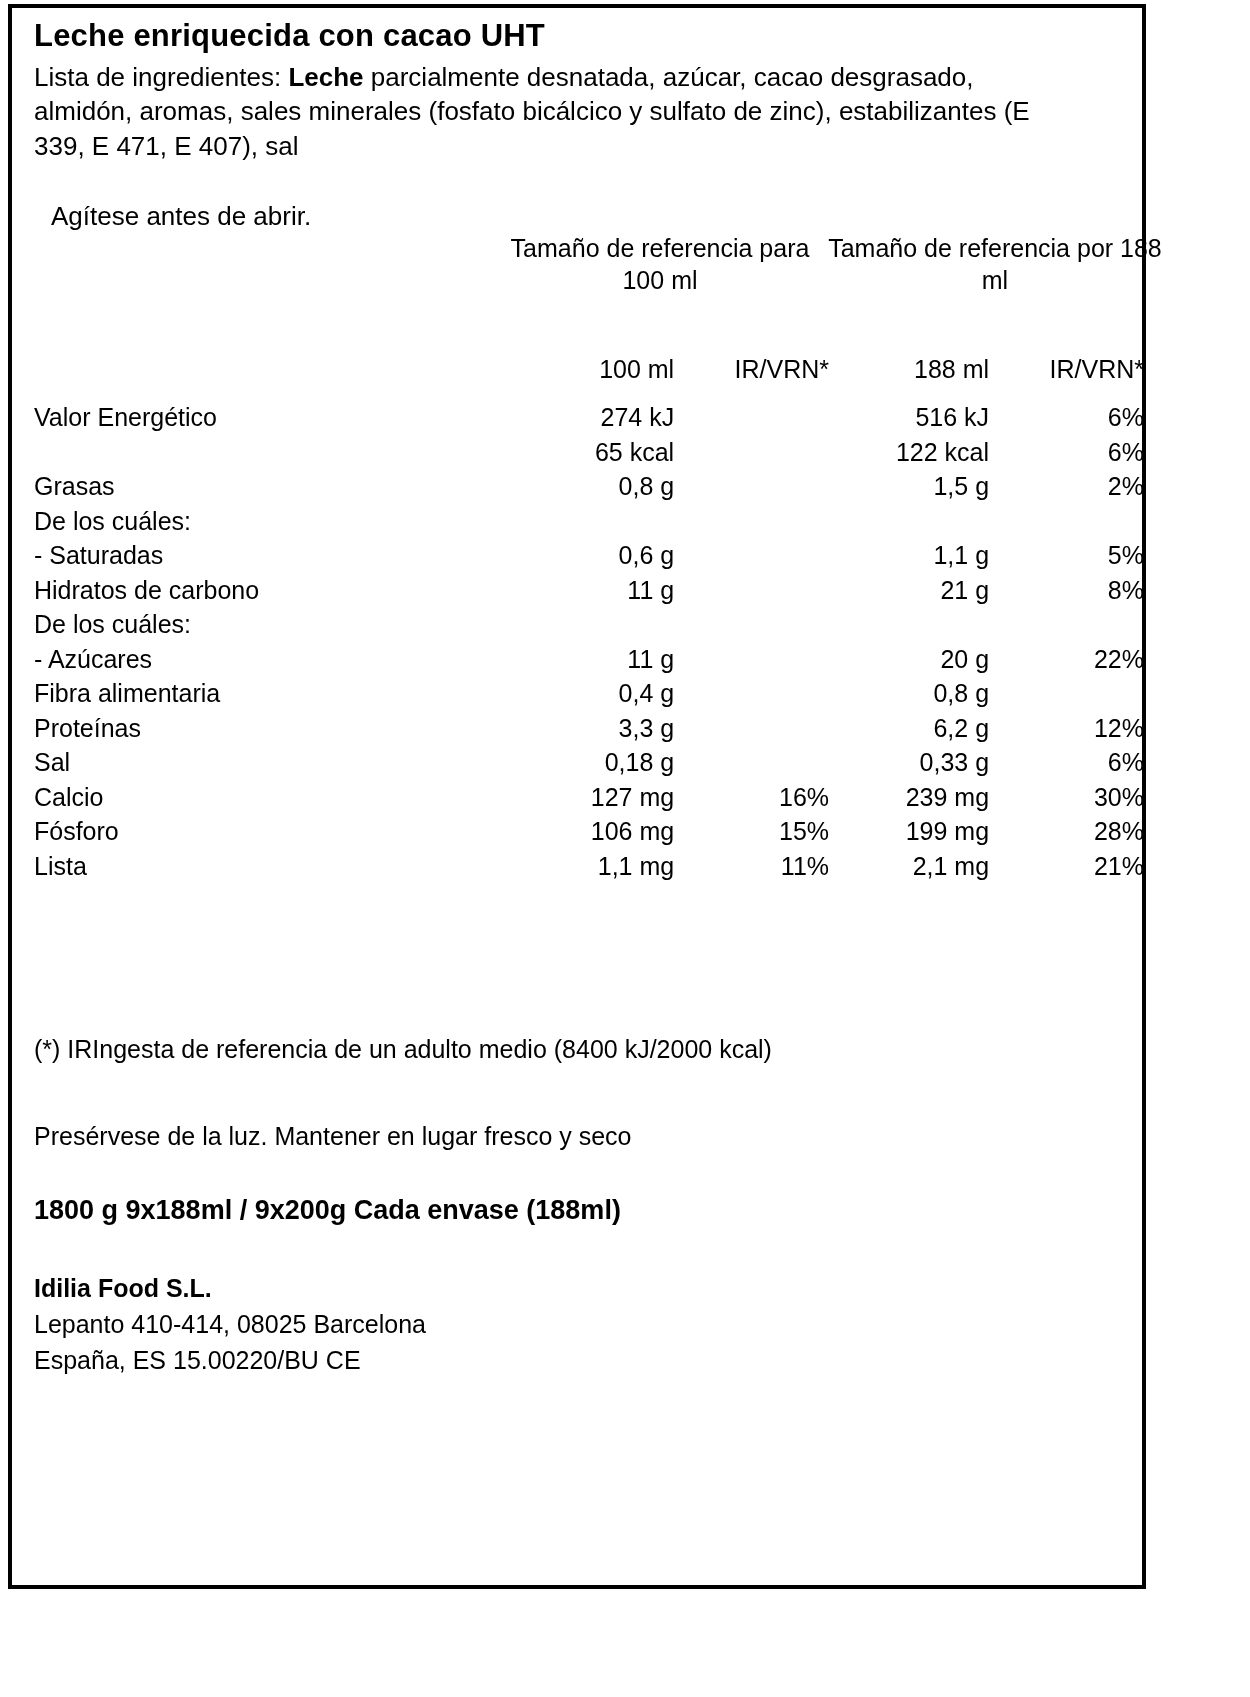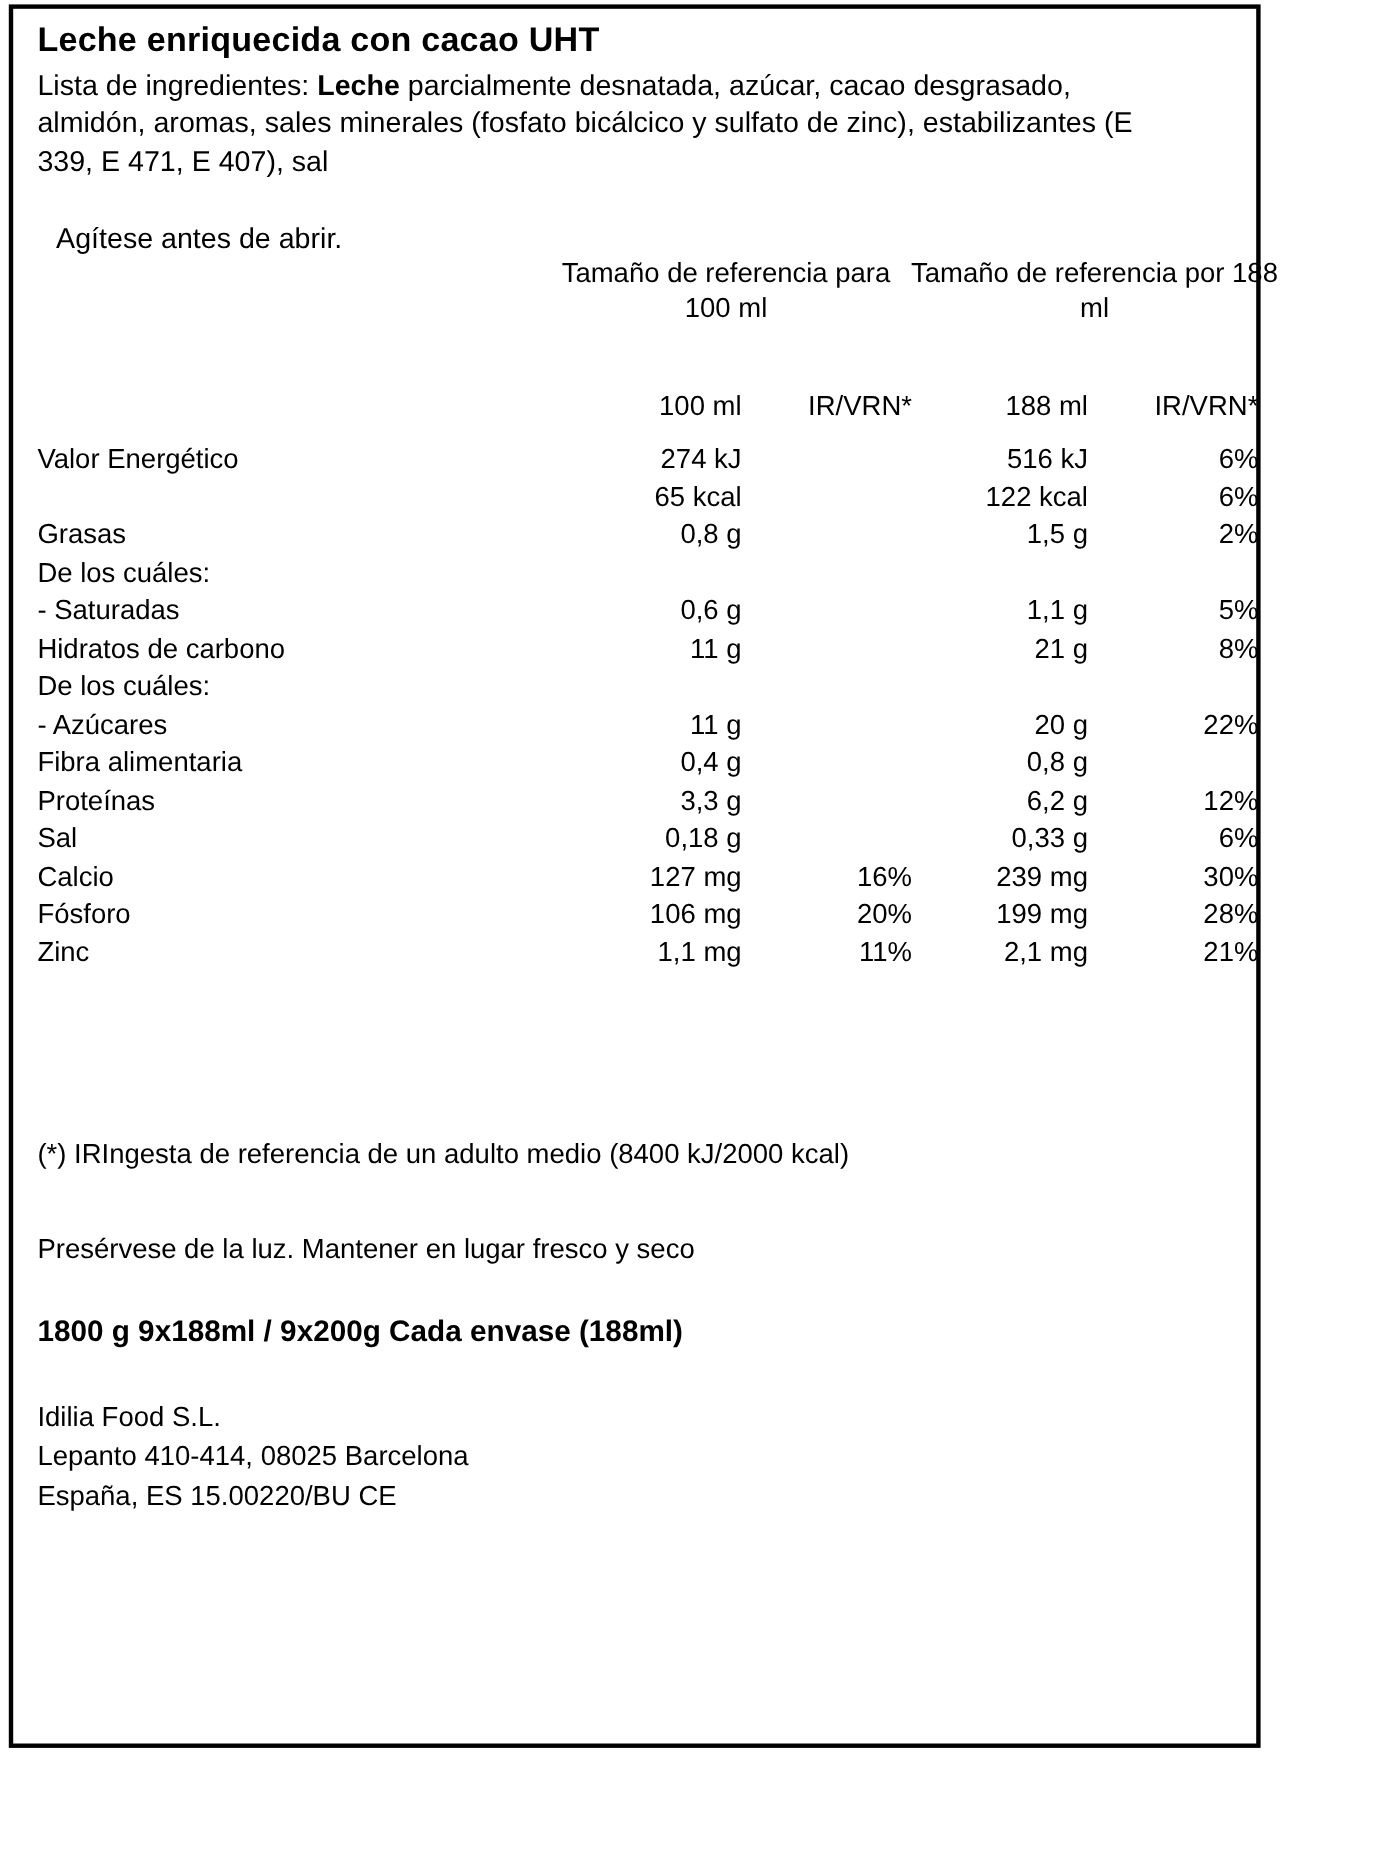--- a/index.html
+++ b/index.html
@@ -107,21 +107,21 @@
     font-size: 25px;
     margin: 58px 0 0 4px;
   }
   .weight {
     font-size: 27px;
     font-weight: bold;
     margin: 44px 0 0 4px;
   }
   .company {
     font-size: 25px;
-    font-weight: normal;
+    font-weight: bold;
     margin: 48px 0 0 4px;
   }
   .addr {
     font-size: 25px;
     line-height: 1.42;
     margin: 4px 0 0 4px;
   }
 </style>
 </head>
 <body>
@@ -232,26 +232,26 @@
             <tr>
               <td class="c-name">Calcio</td>
               <td class="c-v100">127 mg</td>
               <td class="c-p100">16%</td>
               <td class="c-v188">239 mg</td>
               <td class="c-p188">30%</td>
             </tr>
             <tr>
               <td class="c-name">Fósforo</td>
               <td class="c-v100">106 mg</td>
-              <td class="c-p100">20%</td>
+              <td class="c-p100">15%</td>
               <td class="c-v188">199 mg</td>
               <td class="c-p188">28%</td>
             </tr>
             <tr>
-              <td class="c-name">Zinc</td>
+              <td class="c-name">Lista</td>
               <td class="c-v100">1,1 mg</td>
               <td class="c-p100">11%</td>
               <td class="c-v188">2,1 mg</td>
               <td class="c-p188">21%</td>
             </tr>
           </tbody>
       </table>
 
       <div class="footnote">(*) IRIngesta de referencia de un adulto medio (8400 kJ/2000 kcal)</div>
       <div class="storage">Presérvese de la luz. Mantener en lugar fresco y seco</div>

